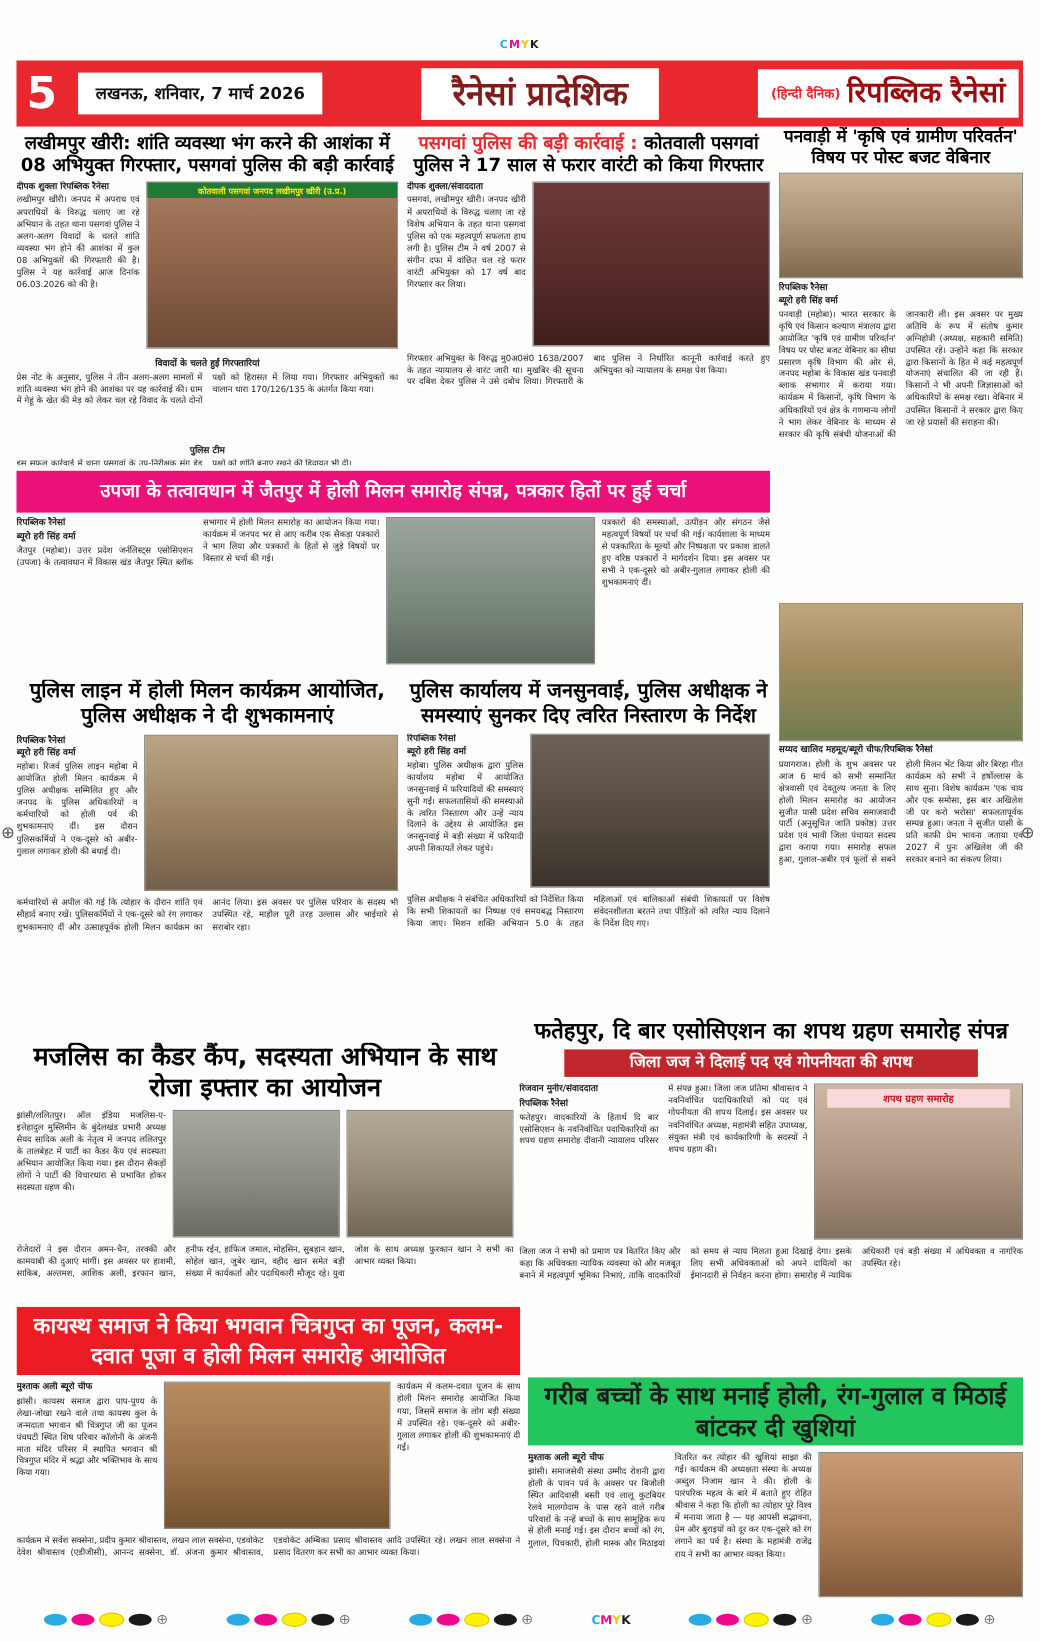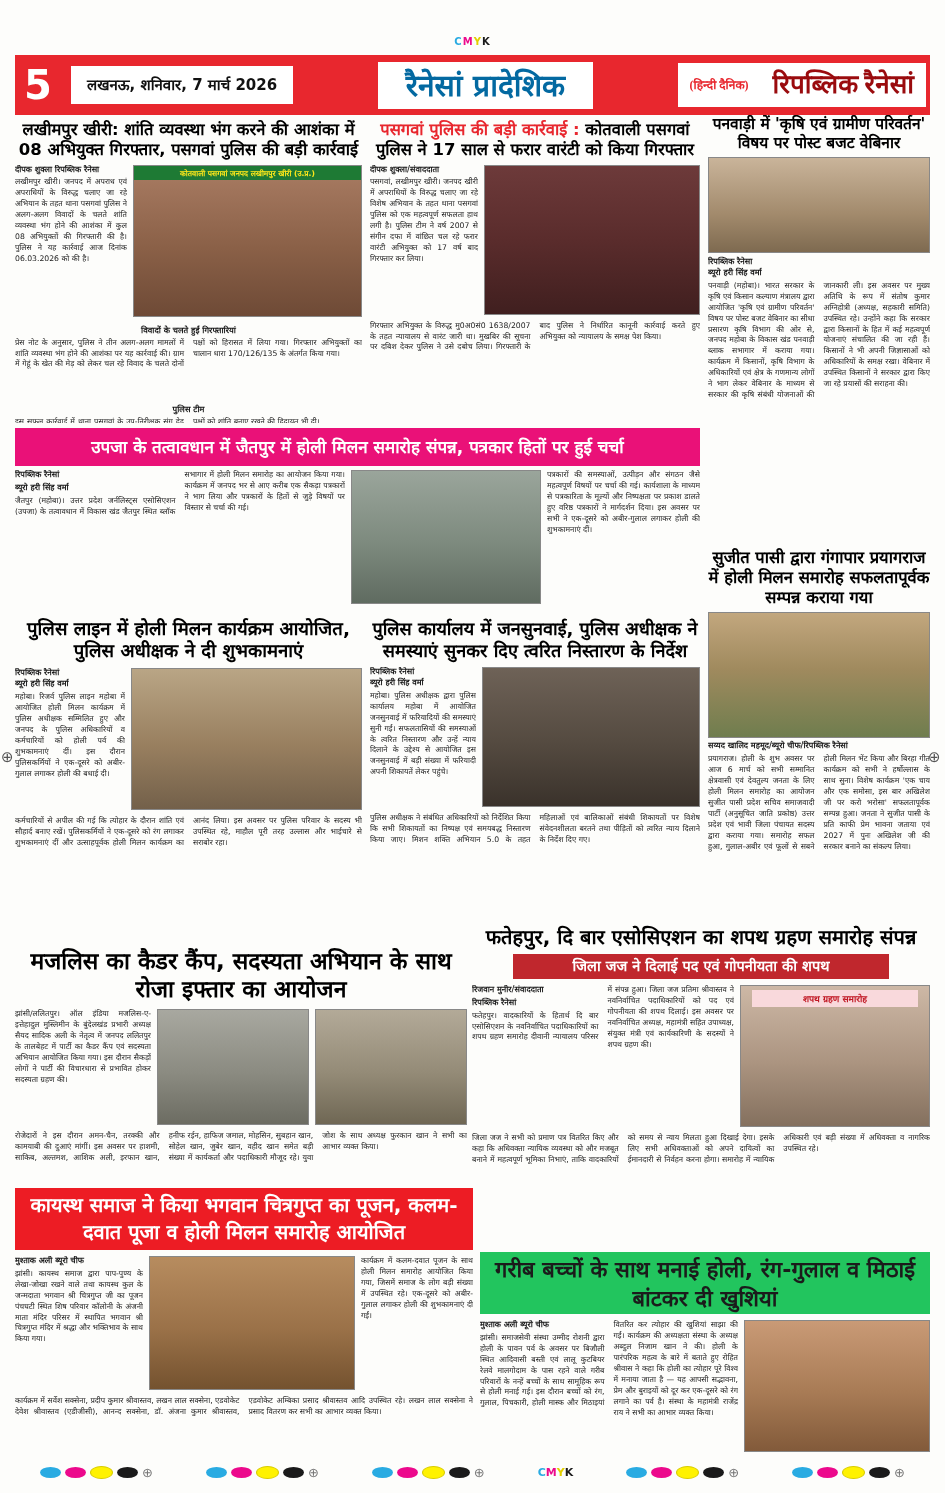--- a/index.html
+++ b/index.html
@@ -7,22 +7,22 @@
     width:945px;height:1493px;position:relative;background:#fdfdfb;
     font-family:"DejaVu Sans",sans-serif;color:#1a1a1a;overflow:hidden;
   }
   .abs{position:absolute;}
   .block{position:absolute;overflow:hidden;}
   
   .cmyk-top{left:0;top:36px;width:945px;text-align:center;font-weight:bold;font-size:10px;letter-spacing:1px;}
   .masthead{left:15px;top:55px;width:915px;height:60px;background:#e8272e;display:flex;align-items:center;gap:10px;padding:0;box-sizing:border-box;}
   .pagenum{color:#fff;font-size:40px;font-weight:bold;width:46px;text-align:center;line-height:60px;}
   .datebox{background:#fff;color:#111;font-weight:bold;font-size:15px;height:38px;line-height:38px;padding:0 16px;white-space:nowrap;}
-  .sectionbox{background:#fff;color:#0369a1;font-weight:bold;font-size:30px;height:47px;line-height:48px;padding:0 28px;margin-left:auto;margin-right:auto;white-space:nowrap;}
-  .paperbox{background:#fff;height:44px;line-height:44px;padding:0 12px;margin-right:4px;white-space:nowrap;display:flex;align-items:center;gap:24px;font-family:Liberation Serif, serif;}
+  .sectionbox{background:#fff;color:#7f1d1d;font-weight:bold;font-size:30px;height:47px;line-height:48px;padding:0 28px;margin-left:auto;margin-right:auto;white-space:nowrap;}
+  .paperbox{background:#fff;height:44px;line-height:44px;padding:0 12px;margin-right:4px;white-space:nowrap;display:flex;align-items:center;gap:6px;}
   .dailytag{color:#e8272e;font-weight:bold;font-size:12px;}
   .papername{color:#9a0b0e;font-weight:bold;font-size:26px;}
   
   .hl{font-weight:bold;color:#000;text-align:center;line-height:1.2;}
   .red{color:#e8272e;}
   .byline{font-weight:bold;font-size:8px;line-height:1.35;margin-bottom:2px;}
   .bt{font-size:7.7px;line-height:1.42;text-align:justify;color:#1c1c1c;}
   .cols2{column-count:2;column-gap:9px;}
   .cols3{column-count:3;column-gap:9px;}
   .subhead{font-weight:bold;font-size:8.2px;text-align:center;margin:3px 0;}
@@ -118,21 +118,20 @@
         <span class="byline" style="display:block;">ब्यूरो हरी सिंह वर्मा</span>
         <span>जैतपुर (महोबा)। उत्तर प्रदेश जर्नलिस्ट्स एसोसिएशन (उपजा) के तत्वावधान में विकास खंड जैतपुर स्थित ब्लॉक सभागार में होली मिलन समारोह का आयोजन किया गया। कार्यक्रम में जनपद भर से आए करीब एक सैकड़ा पत्रकारों ने भाग लिया और पत्रकारों के हितों से जुड़े विषयों पर विस्तार से चर्चा की गई।</span>
       </div>
     </div>
     <div class="photo" style="width:190px;height:134px;background:linear-gradient(180deg,#9aa59b 0%,#7d8a7e 55%,#5f6b60 100%);"></div>
     <div class="bt clip" style="flex:1;height:142px;">पत्रकारों की समस्याओं, उत्पीड़न और संगठन जैसे महत्वपूर्ण विषयों पर चर्चा की गई। कार्यशाला के माध्यम से पत्रकारिता के मूल्यों और निष्पक्षता पर प्रकाश डालते हुए वरिष्ठ पत्रकारों ने मार्गदर्शन दिया। इस अवसर पर सभी ने एक-दूसरे को अबीर-गुलाल लगाकर होली की शुभकामनाएं दीं।</div>
   </div>
 </section>
 
 <section class="block" style="left:708px;top:548px;width:222px;height:372px;">
-  <h2 class="hl" style="font-size:16.5px;margin:0 0 5px 0;">सुजीत पासी द्वारा गंगापार प्रयागराज में होली मिलन समारोह सफलतापूर्वक सम्पन्न कराया गया</h2>
   <div class="photo" style="width:100%;height:126px;background:linear-gradient(180deg,#c2a77e 0%,#a08a5e 45%,#6f7d4e 100%);"></div>
   <div class="byline" style="margin-top:3px;">सय्यद खालिद महमूद/ब्यूरो चीफ/रिपब्लिक रैनेसां</div>
   <div class="bt cols2 clip" style="height:172px;">
     <span>प्रयागराज। होली के शुभ अवसर पर आज 6 मार्च को सभी सम्मानित क्षेत्रवासी एवं देवतुल्य जनता के लिए होली मिलन समारोह का आयोजन सुजीत पासी प्रदेश सचिव समाजवादी पार्टी (अनुसूचित जाति प्रकोष्ठ) उत्तर प्रदेश एवं भावी जिला पंचायत सदस्य द्वारा कराया गया।</span>
     <span>समारोह सफल हुआ, गुलाल-अबीर एवं फूलों से सबने होली मिलन भेंट किया और बिरहा गीत कार्यक्रम को सभी ने हर्षोल्लास के साथ सुना। विशेष कार्यक्रम 'एक चाय और एक समोसा, इस बार अखिलेश जी पर करो भरोसा' सफलतापूर्वक सम्पन्न हुआ। जनता ने सुजीत पासी के प्रति काफी प्रेम भावना जताया एवं 2027 में पुनः अखिलेश जी की सरकार बनाने का संकल्प लिया।</span>
   </div>
 </section>
 
 <section class="block" style="left:15px;top:618px;width:347px;height:303px;">
   <h2 class="hl" style="font-size:18.5px;margin:0 0 6px 0;">पुलिस लाइन में होली मिलन कार्यक्रम आयोजित, पुलिस अधीक्षक ने दी शुभकामनाएं</h2>

